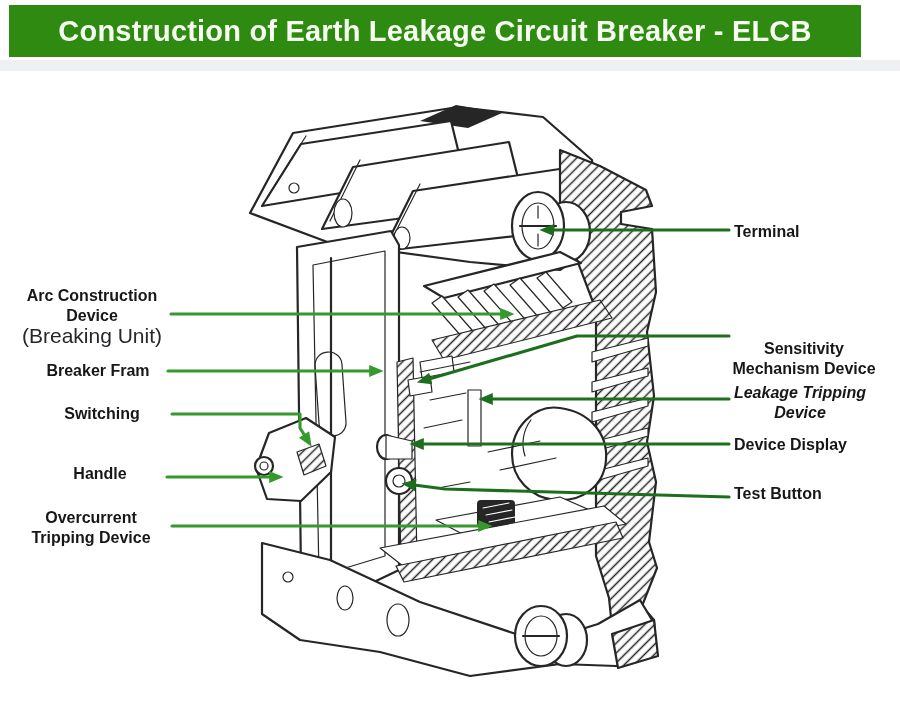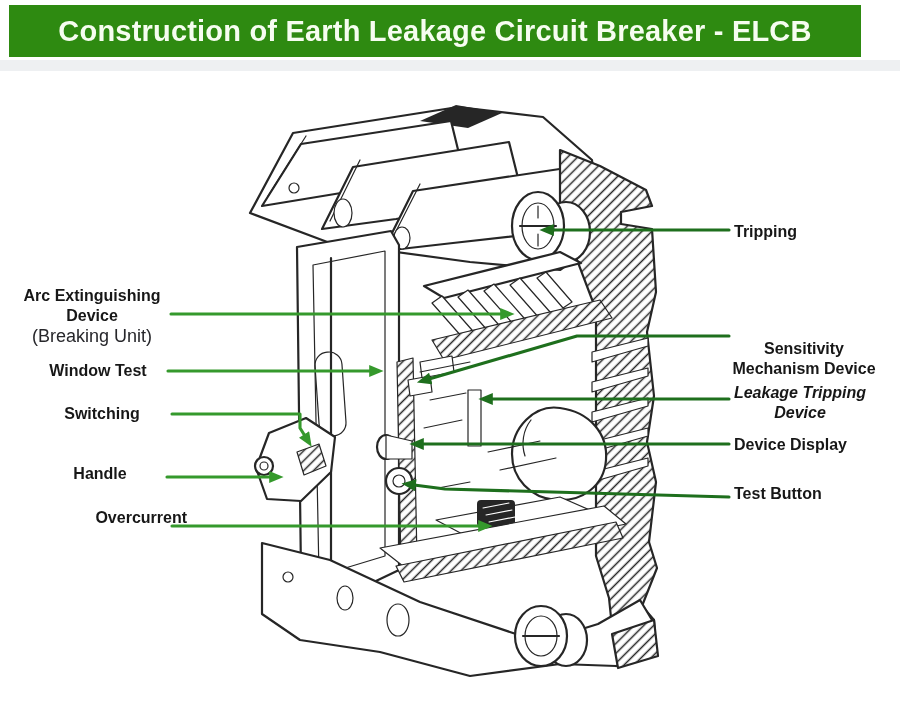--- a/index.html
+++ b/index.html
@@ -24,21 +24,21 @@
   }
   .divider-strip{
     position:absolute;left:0;right:0;top:60px;height:11px;
     background:var(--divider);
   }
   .label{
     position:absolute;color:var(--label-text);font-size:16px;font-weight:bold;
     line-height:20px;z-index:3;
   }
   .label.center{text-align:center;}
-  .label .note{font-weight:normal;font-size:18px;color:#27272b;}
+  .label .note{font-weight:normal;font-size:21px;color:#27272b;}
   .label div{white-space:nowrap;}
   #diagram-svg{position:absolute;left:0;top:0;z-index:2;}
   
   #diagram-svg path,#diagram-svg rect,#diagram-svg circle,
   #diagram-svg ellipse,#diagram-svg line,#diagram-svg polyline{
     stroke:var(--drawing-ink);fill:none;stroke-width:1.4;
     stroke-linejoin:round;stroke-linecap:round;
   }
   #diagram-svg .f-white{fill:#ffffff;}
   #diagram-svg .f-hatch{fill:url(#hatch);}
@@ -57,39 +57,40 @@
 </style>
 </head>
 <body>
 
 <div class="banner">
   <span class="banner-title">Construction of Earth Leakage Circuit Breaker - ELCB</span>
 </div>
 <div class="divider-strip"></div>
 
 <div class="label center" style="left:17px;top:286px;width:150px;">
-  <div>Arc Extinguishing</div>
+  <div>Arc Construction</div>
   <div>Device</div>
   <div class="note">(Breaking Unit)</div>
 </div>
 <div class="label center" style="left:23px;top:361px;width:150px;">
-  <div>Window Test</div>
+  <div>Breaker Fram</div>
 </div>
 <div class="label center" style="left:27px;top:404px;width:150px;">
   <div>Switching</div>
 </div>
 <div class="label center" style="left:25px;top:464px;width:150px;">
   <div>Handle</div>
 </div>
-<div class="label center" style="left:37px;top:508px;width:150px;text-align:right;">
+<div class="label center" style="left:16px;top:508px;width:150px;">
   <div>Overcurrent</div>
+  <div>Tripping Device</div>
 </div>
 
 <div class="label" style="left:734px;top:222px;">
-  <div>Tripping</div>
+  <div>Terminal</div>
 </div>
 <div class="label center" style="left:728px;top:323px;width:152px;margin-top:16px;">
   <div>Sensitivity</div>
   <div>Mechanism Device</div>
 </div>
 <div class="label center" style="left:724px;top:383px;width:152px;font-style:italic;">
   <div>Leakage Tripping</div>
   <div>Device</div>
 </div>
 <div class="label" style="left:734px;top:435px;">

